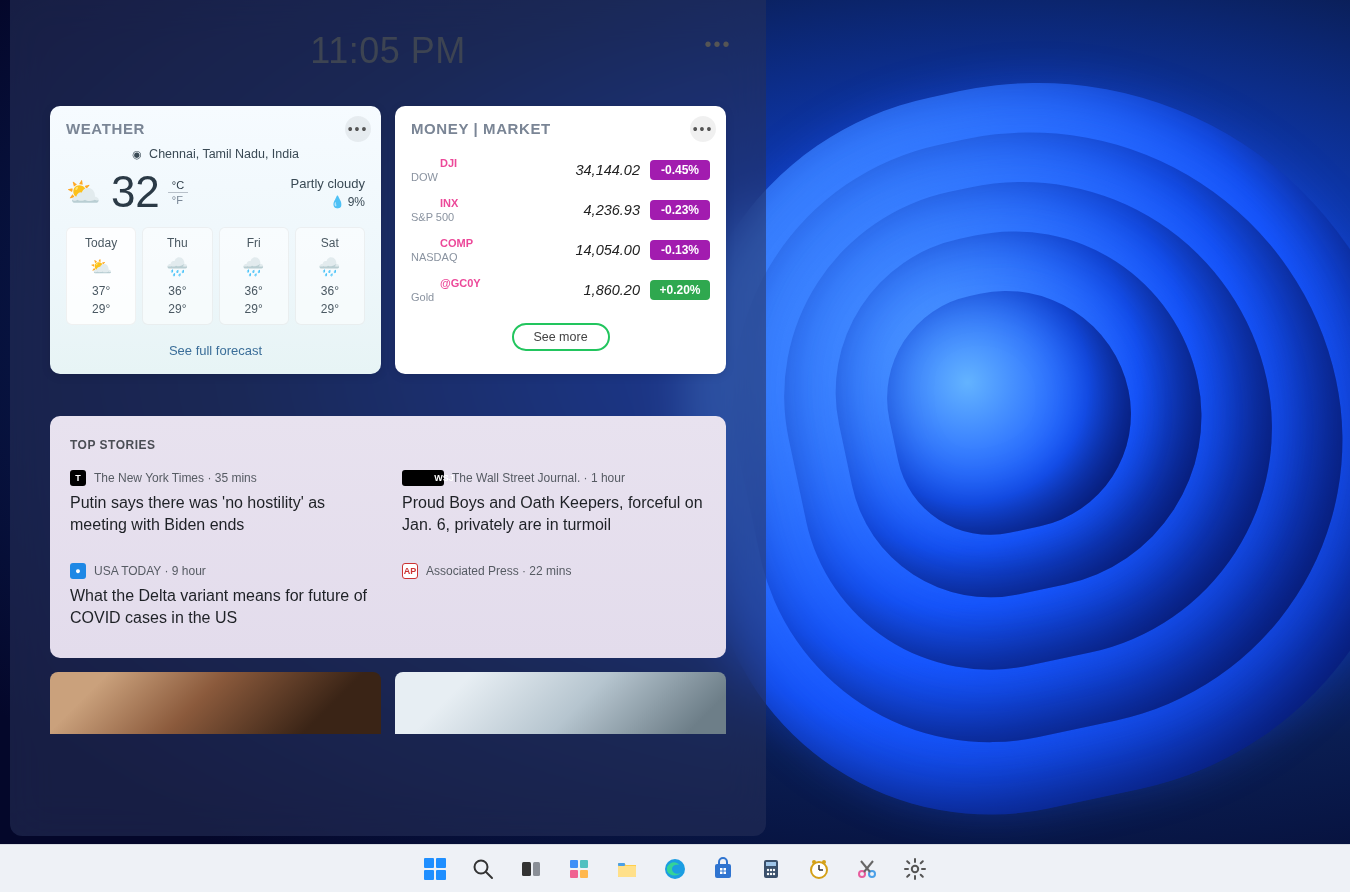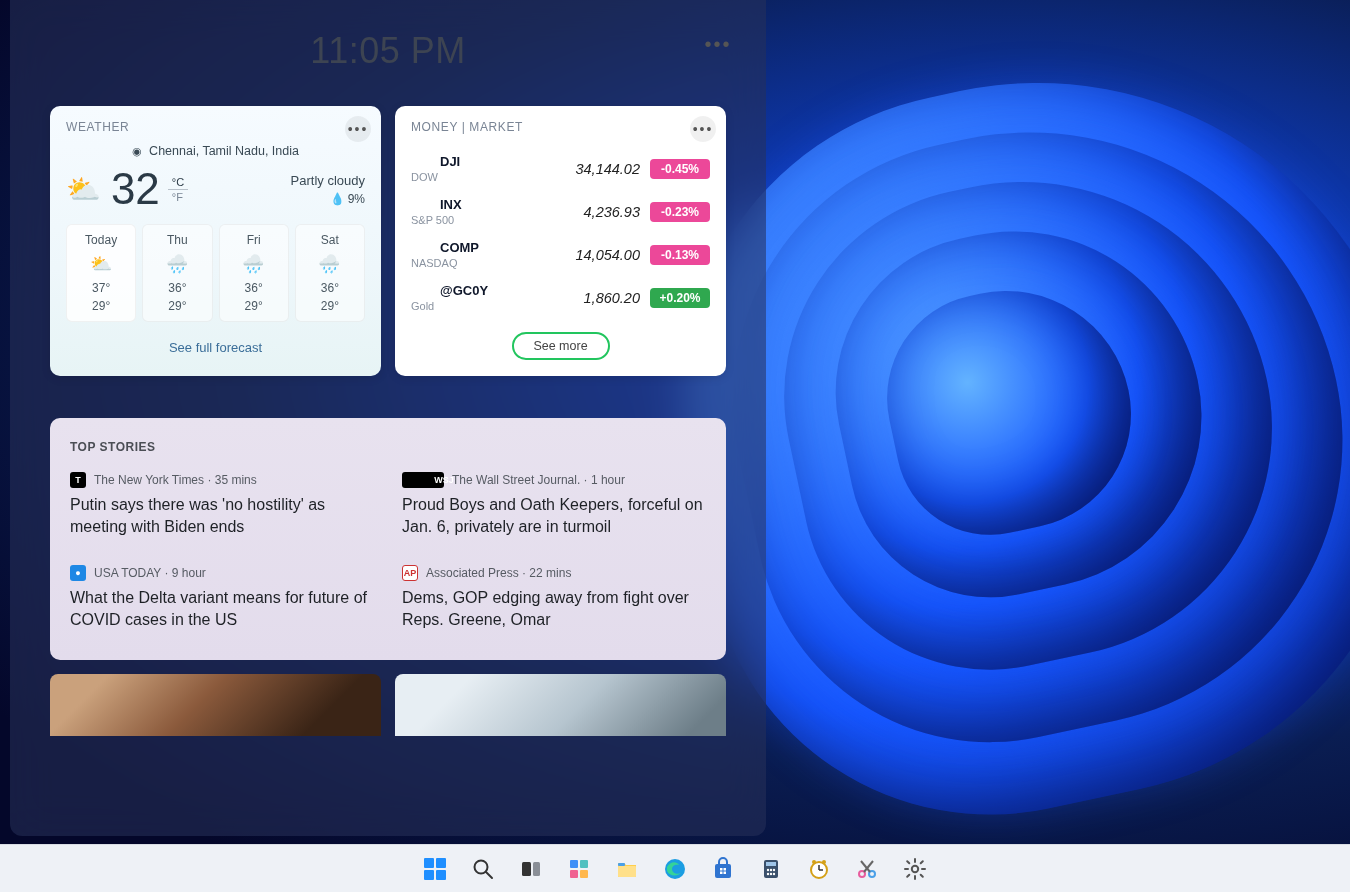--- a/index.html
+++ b/index.html
@@ -34,21 +34,21 @@
   }
   .panel-time { text-align:center; font-size:36px; font-weight:400; color:#3d4452; letter-spacing:.5px; margin-top:8px;}
   .panel-more { position:absolute; right:34px; top:30px; width:28px; height:28px; display:flex; align-items:center; justify-content:center; color:#555; font-size:20px; cursor:pointer; letter-spacing:2px;}
   .cards { display:flex; gap:14px; margin-top:34px; }
   .card {
     background:#fff; border-radius:10px; box-shadow:0 2px 10px rgba(0,0,0,.12);
     flex:1; padding:14px 16px 16px 16px; position:relative;
   }
   .card-menu{position:absolute;right:10px;top:10px;width:26px;height:26px;border-radius:50%;
     background:rgba(0,0,0,.06);display:flex;align-items:center;justify-content:center;font-size:14px;color:#555;letter-spacing:2px;cursor:pointer;}
-  .card-title{font-size:12px;letter-spacing:.6px;color:#7a8595;font-weight:400;}
+  .card-title{font-size:15px;letter-spacing:.6px;color:#7a8595;font-weight:700;}
 
   
   .weather-card{background:linear-gradient(180deg,#f6fbff 0%,#eef7fb 60%,#e7f4f5 100%);}
   .w-loc{font-size:12.5px;color:#3a4a55;text-align:center;margin-top:10px;}
   .w-loc .pin{font-size:11px;margin-right:4px;}
   .w-main{display:flex;align-items:center;gap:10px;margin:6px 0 10px 0;}
   .w-icon{font-size:28px;}
   .w-temp{font-size:44px;font-weight:400;color:#2b3a46;}
   .w-units{display:flex;flex-direction:column;font-size:11px;color:#7a8796;border-left:0;margin-left:-2px;}
   .w-units span{padding:1px 4px;}
@@ -61,25 +61,25 @@
       text-align:center;padding:8px 2px;font-size:12px;color:#4a5862;}
   .wf.today{background:rgba(255,255,255,.85);}
   .wf .ico{font-size:18px;margin:6px 0;}
   .wf .hi,.wf .lo{display:block;margin-top:4px;}
   .w-link{display:block;text-align:center;margin-top:18px;color:#3b6e99;font-size:13px;cursor:pointer;}
 
   
   .m-rows{margin-top:10px;}
   .m-row{display:flex;align-items:center;padding:10px 0 4px 0;}
   .m-left{flex:0 0 90px;}
-  .m-sym{font-size:13px;font-weight:600;color:#0f172a;padding-left:29px;}
+  .m-sym{font-size:11px;font-weight:600;color:#ec4899;padding-left:29px;}
   .m-name{font-size:11px;color:#8a93a0;margin-top:2px;}
   .m-val{flex:1;text-align:right;font-size:14.5px;color:#222;padding-right:10px;font-style:italic;}
   .m-chg{flex:0 0 60px;text-align:center;font-size:12px;font-weight:600;color:#fff;border-radius:4px;padding:3px 0;}
-  .m-chg.neg{background:#ec4899;}
+  .m-chg.neg{background:#a21caf;}
   .m-chg.pos{background:#2fa84f;}
   .m-more{display:block;margin:16px auto 0 auto;width:98px;font-size:12.5px;color:#444;
     border:2px solid #22c55e;border-radius:16px;background:#fff;padding:5px 0;text-align:center;cursor:pointer;}
 
   
   .stories{margin-top:42px;background:linear-gradient(180deg,#e8e2ef 0%,#e3dcec 100%);border-radius:10px;
     padding:22px 20px 30px 20px;}
   .st-title{font-size:12px;letter-spacing:.5px;color:#4b4e55;font-weight:600;}
   .st-grid{display:grid;grid-template-columns:1fr 1fr;gap:28px 28px;margin-top:18px;}
   .st-item .meta{display:flex;align-items:center;gap:8px;font-size:12px;color:#565b63;margin-bottom:6px;}
@@ -227,21 +227,20 @@
             <span class="src-ico" style="background:#1e88e5;color:#fff;">●</span>
             <span>USA TODAY · 9 hour</span>
           </div>
           <div class="headline">What the Delta variant means for future of COVID cases in the US</div>
         </div>
         <div class="st-item">
           <div class="meta">
             <span class="src-ico" style="background:#fff;color:#c33;border:1px solid #c33;text-align:right;">AP</span>
             <span>Associated Press · 22 mins</span>
           </div>
-          <div class="headline">Dems, GOP edging away from fight over Reps. Greene, Omar</div>
         </div>
       </div>
   </div>
 
   <div class="img-row">
     <div class="img-tile img-a"></div>
     <div class="img-tile img-b"></div>
   </div>
 </div>
 

